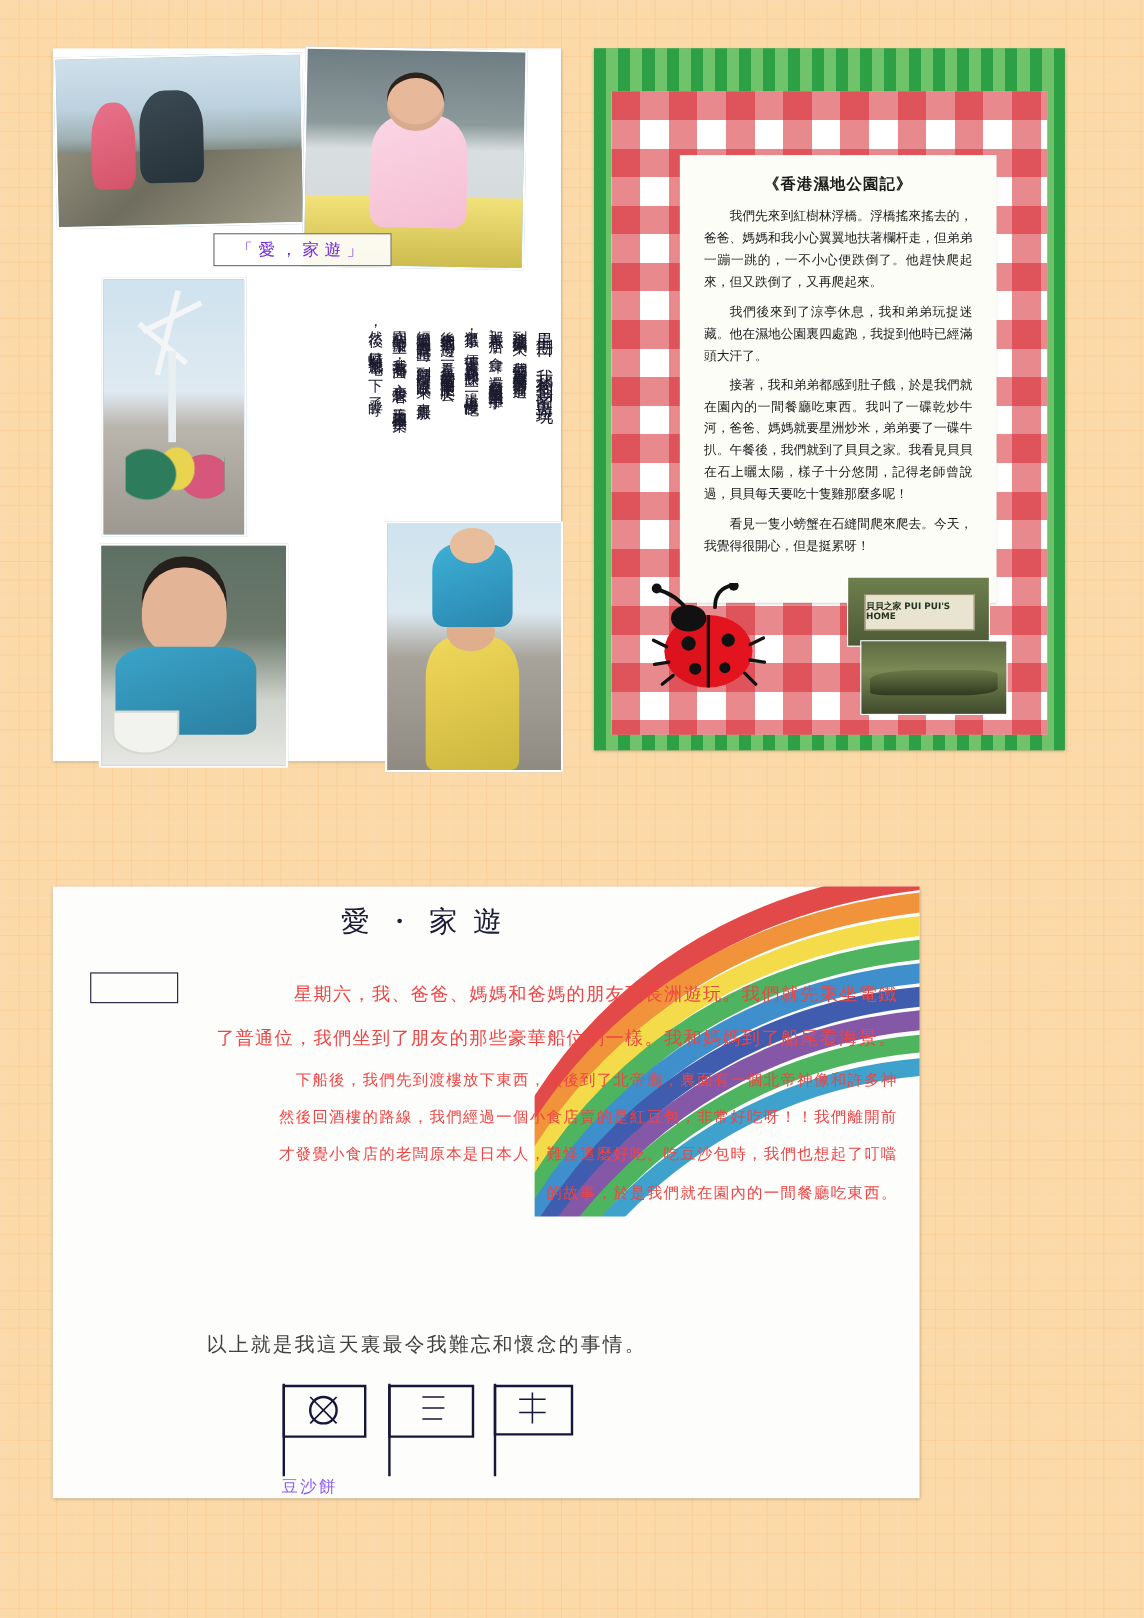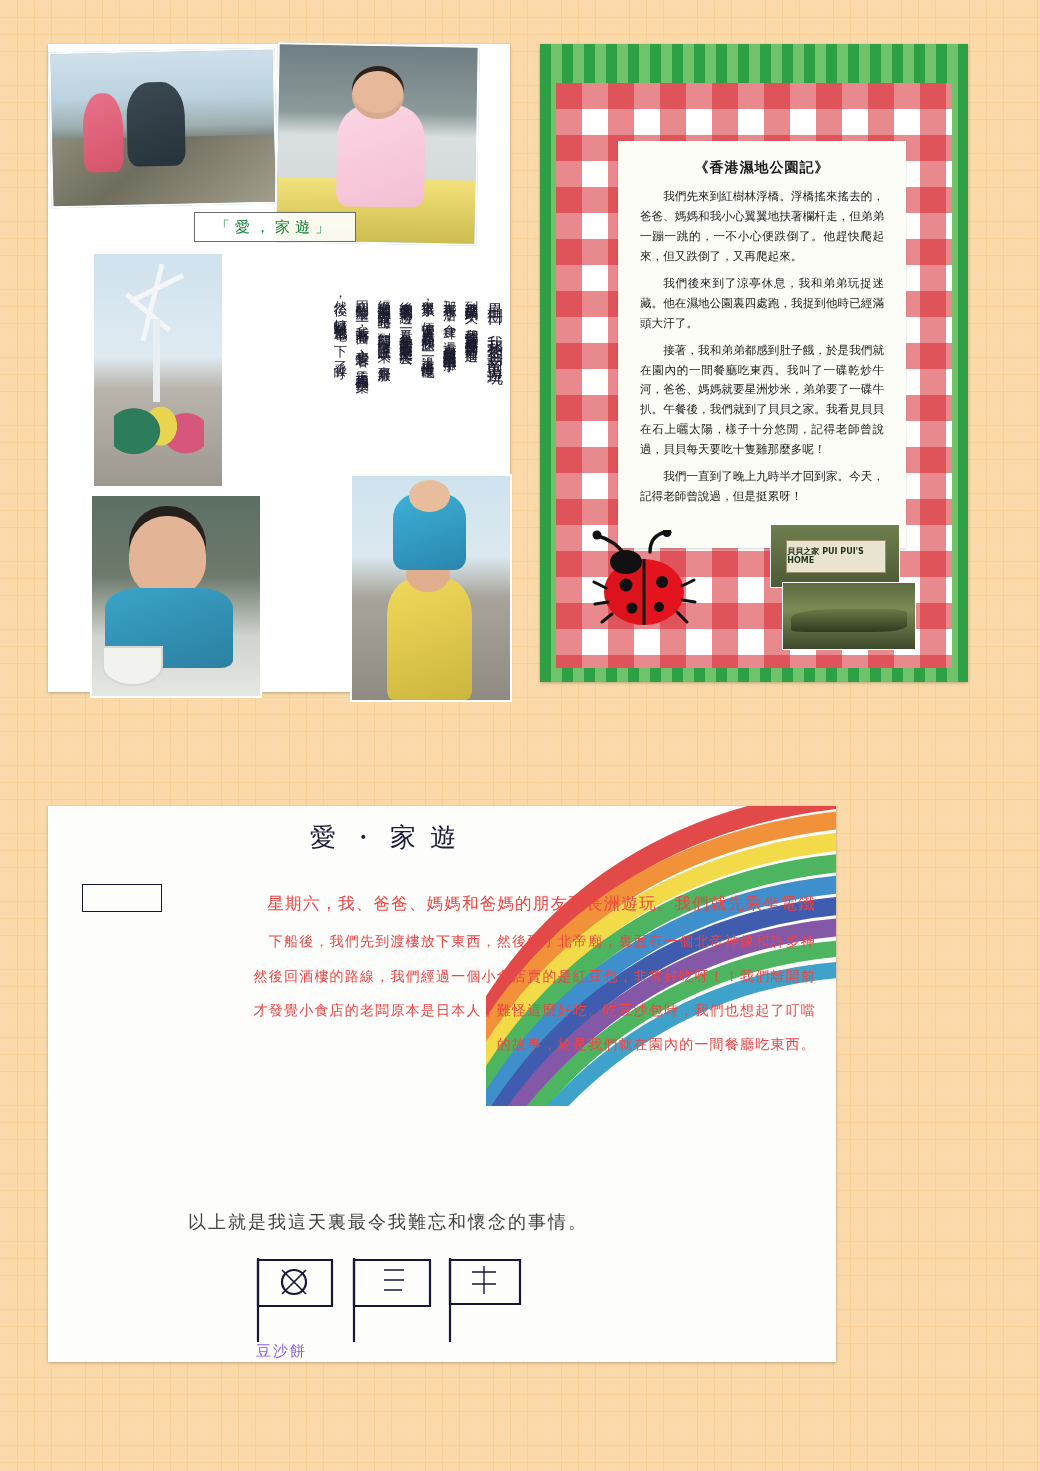--- a/index.html
+++ b/index.html
@@ -109,21 +109,21 @@
   #caption-collage {
     position: absolute;
     left: 146px;
     top: 168px;
     width: 160px;
     height: 28px;
     border: 1px solid #6a6a6a;
     background: rgba(255,255,255,0.9);
     font-size: 15px;
     letter-spacing: 5px;
-    color: #15803d;
+    color: #6d28d9;
     display: flex;
     align-items: center;
     justify-content: center;
     font-family: "DejaVu Sans", sans-serif;
   }
 
   
   #photo-windmill {
     left: 44px; top: 208px; width: 128px; height: 232px;
     border: 2px solid #fff;
@@ -475,21 +475,21 @@
 </div>
 
 <div id="panel-gingham">
   <div id="gingham-inner">
 
     <div id="gingham-paper">
       <div id="gingham-title">《香港濕地公園記》</div>
       <p class="body">我們先來到紅樹林浮橋。浮橋搖來搖去的，爸爸、媽媽和我小心翼翼地扶著欄杆走，但弟弟一蹦一跳的，一不小心便跌倒了。他趕快爬起來，但又跌倒了，又再爬起來。</p>
       <p class="body">我們後來到了涼亭休息，我和弟弟玩捉迷藏。他在濕地公園裏四處跑，我捉到他時已經滿頭大汗了。</p>
       <p class="body">接著，我和弟弟都感到肚子餓，於是我們就在園內的一間餐廳吃東西。我叫了一碟乾炒牛河，爸爸、媽媽就要星洲炒米，弟弟要了一碟牛扒。午餐後，我們就到了貝貝之家。我看見貝貝在石上曬太陽，樣子十分悠閒，記得老師曾說過，貝貝每天要吃十隻雞那麼多呢！</p>
-      <p class="body">我們一直到了晚上九時半才回到家。今天，記得老師曾說過，但是挺累呀！</p>
+      <p class="body">看見一隻小螃蟹在石縫間爬來爬去。今天，我覺得很開心，但是挺累呀！</p>
     </div>
 
     <svg id="ladybug" viewBox="0 0 120 104">
       <path d="M34 26 C24 12, 14 8, 6 6" stroke="#111" stroke-width="3.4" fill="none" stroke-linecap="round"></path>
       <path d="M58 22 C58 10, 64 4, 74 2" stroke="#111" stroke-width="3.4" fill="none" stroke-linecap="round"></path>
       <circle cx="5" cy="5" r="4.5" fill="#111"></circle>
       <circle cx="75" cy="2.5" r="4.5" fill="#111"></circle>
       <ellipse cx="52" cy="62" rx="40" ry="33" fill="#e4141e"></ellipse>
       <path d="M52 29 a40 33 0 0 0 0 66 z" fill="#c9101a" opacity="0.28"></path>
       <ellipse cx="34" cy="32" rx="16" ry="12" fill="#111"></ellipse>
@@ -527,20 +527,21 @@
       <path d="M-12 448 C 86 264, 248 180, 430 194" stroke="#2e9bc8" stroke-width="16"></path>
     </g>
   </svg>
 
   <div id="ws-title">愛・家遊</div>
 
   <div id="ws-blank"></div>
 
   <div id="ws-body">
     <span class="ln indent1">星期六，我、爸爸、媽媽和爸媽的朋友到長洲遊玩。我們就先乘坐電鐵</span>
+    <span class="ln indent2">了普通位，我們坐到了朋友的那些豪華船位們一樣。我和媽媽到了船尾看海景。</span>
     <span class="ln small">下船後，我們先到渡樓放下東西，然後到了北帝廟，裏面有一個北帝神像和許多神</span>
     <span class="ln small">然後回酒樓的路線，我們經過一個小食店賣的是紅豆包，非常好吃呀！！我們離開前</span>
     <span class="ln small">才發覺小食店的老闆原本是日本人，難怪這麼好吃。吃豆沙包時，我們也想起了叮噹</span>
     <span class="ln small">的故事，於是我們就在園內的一間餐廳吃東西。</span>
   </div>
 
   <div id="ws-conclusion">以上就是我這天裏最令我難忘和懷念的事情。</div>
 
   <svg id="ws-flags" viewBox="0 0 300 92">
     <g fill="none" stroke="#16163a" stroke-width="2.2">

